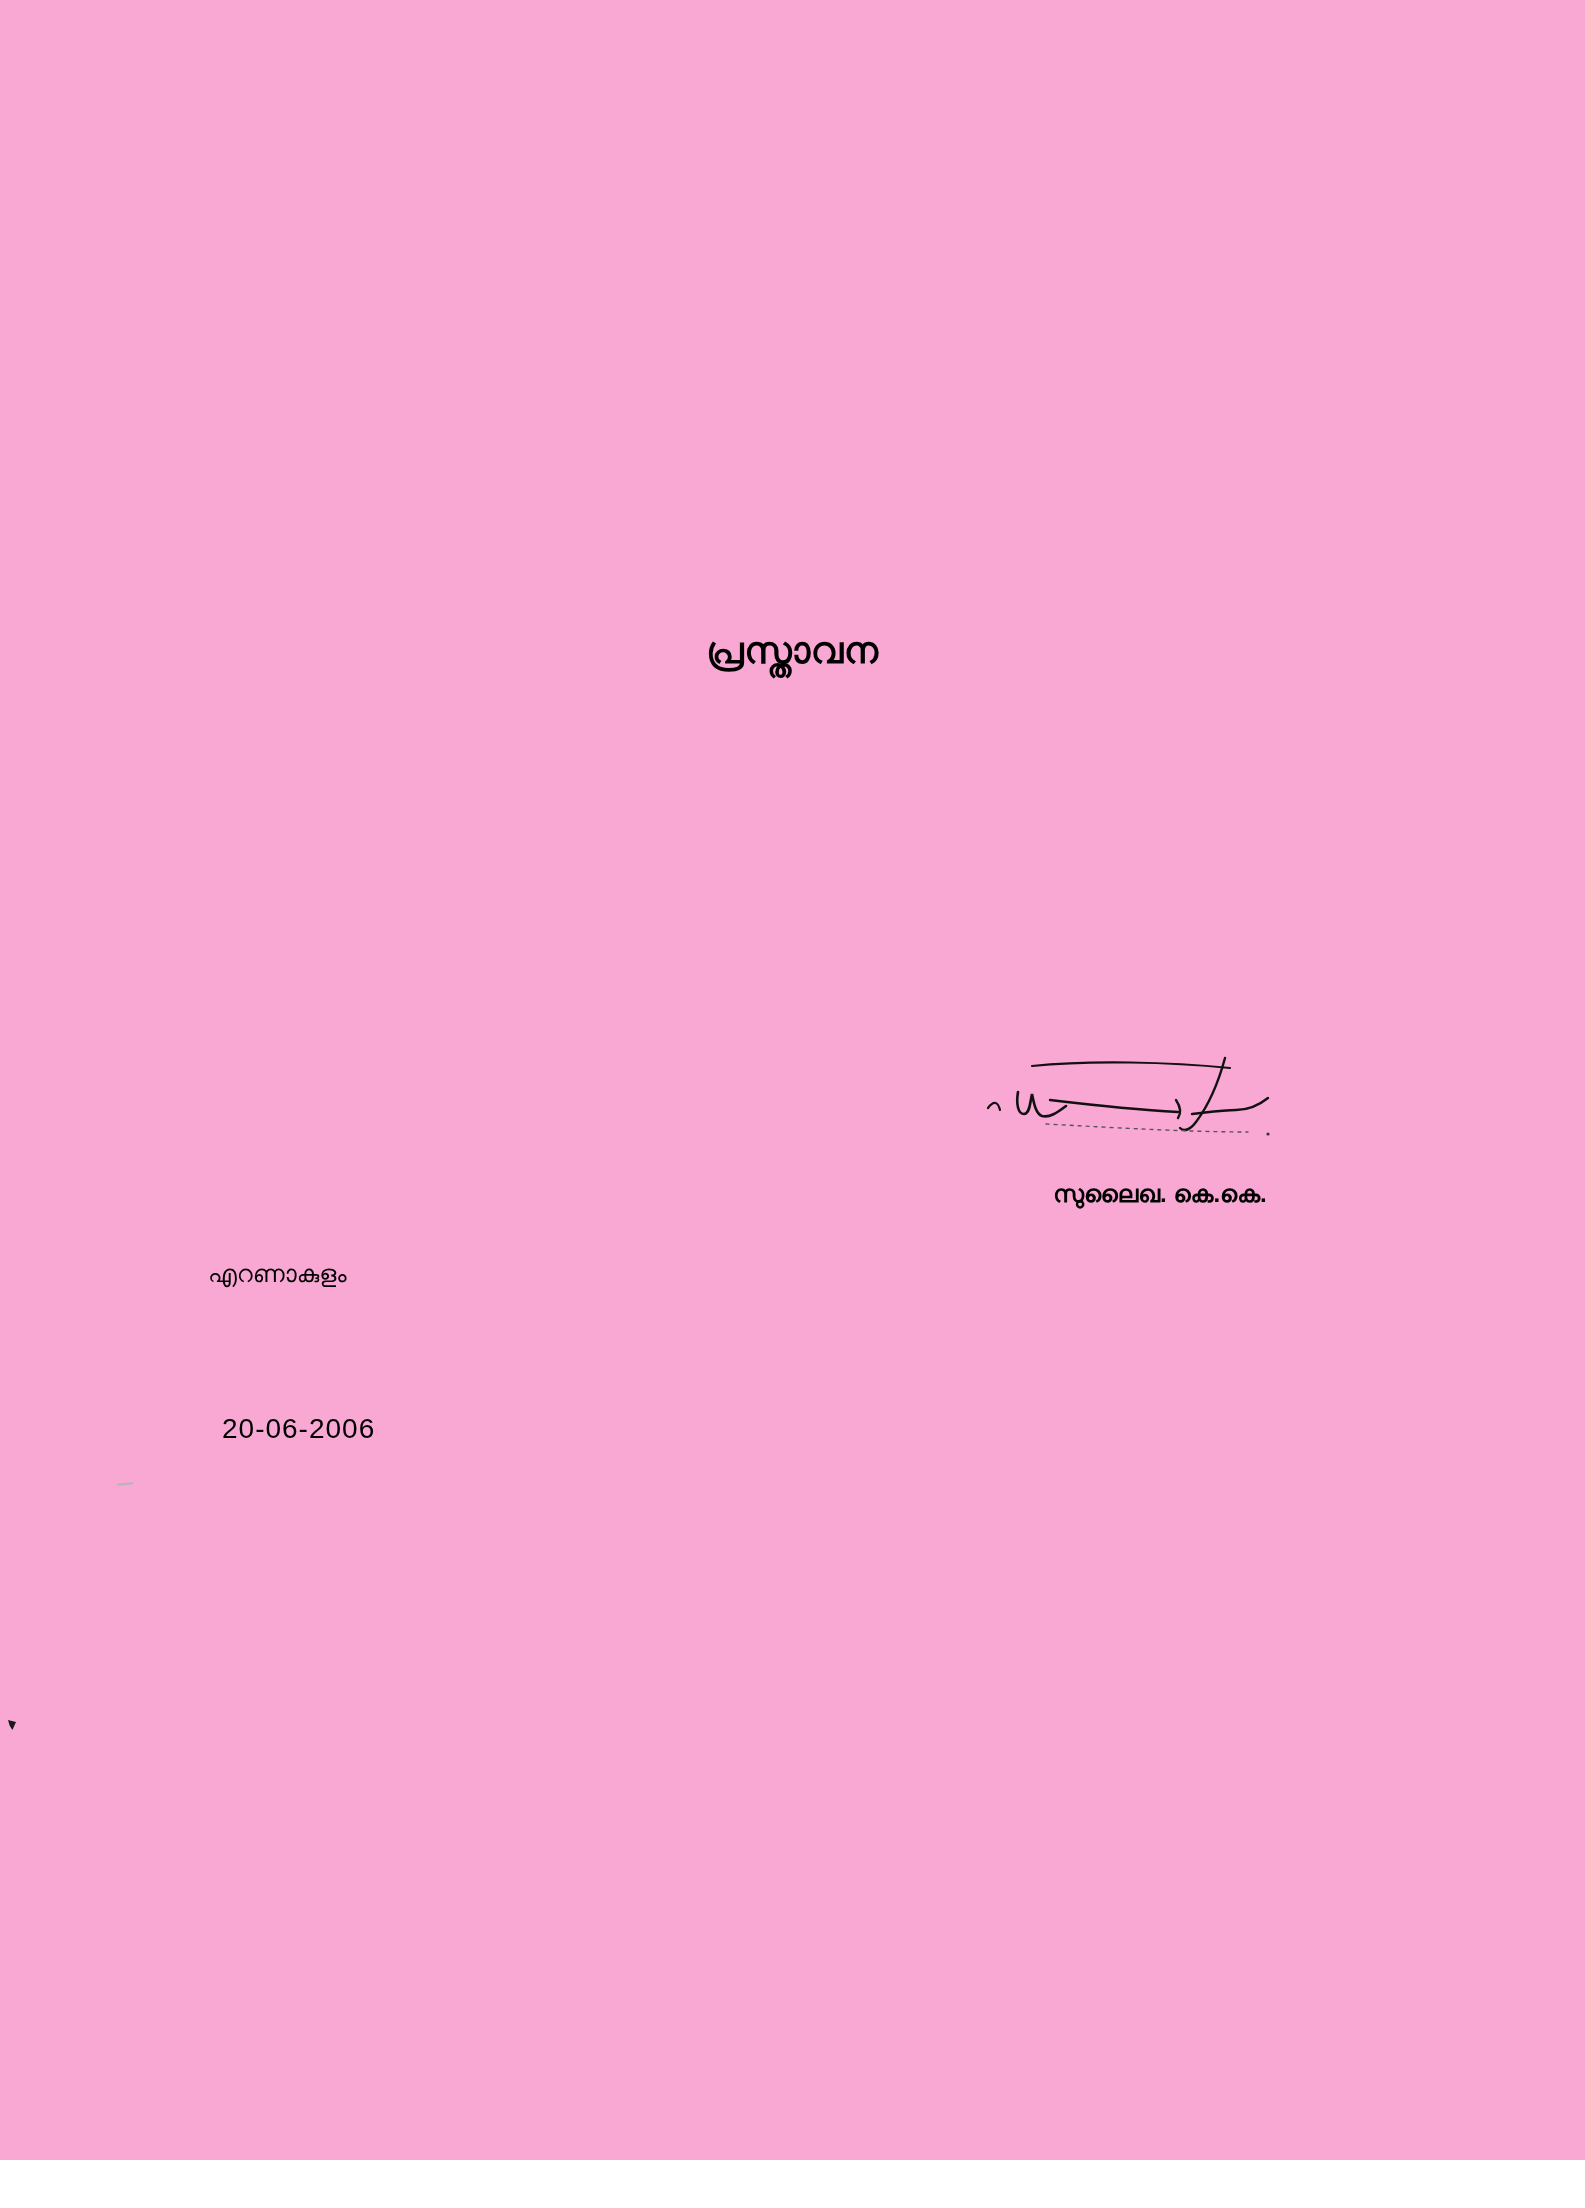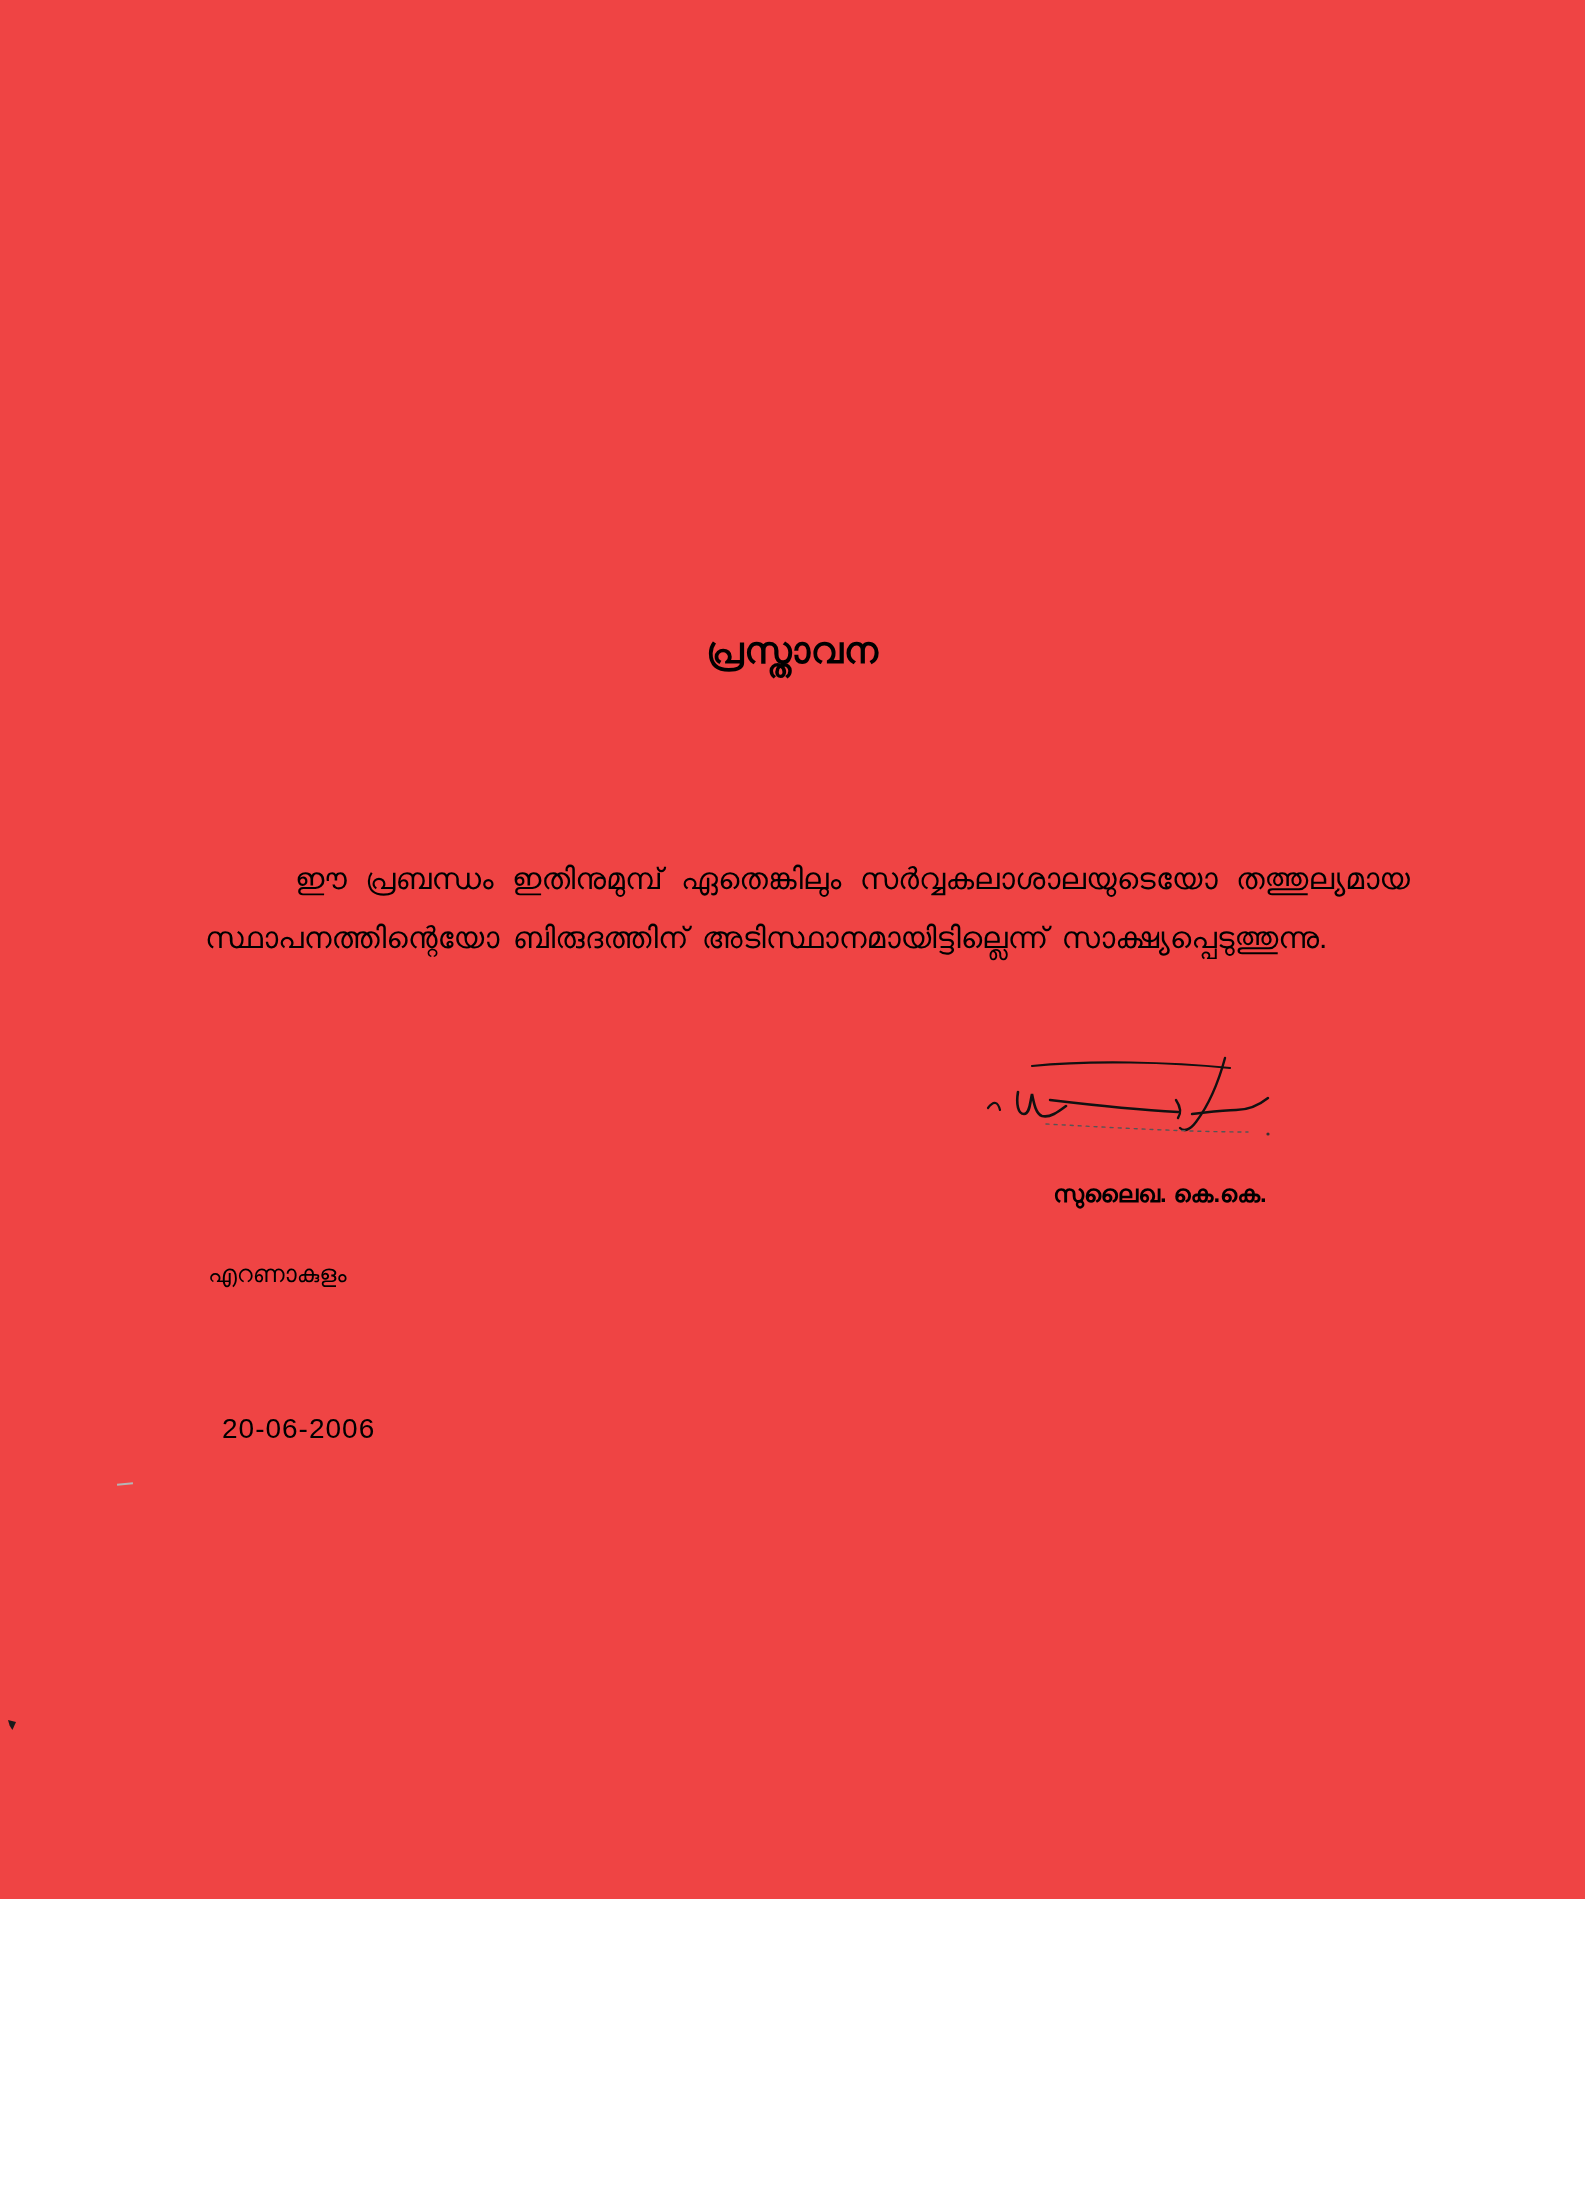--- a/index.html
+++ b/index.html
@@ -7,22 +7,22 @@
     padding: 0;
     background: #ffffff;
   }
   body {
     font-family: "Liberation Sans", sans-serif;
     color: #000000;
   }
   .page {
     position: relative;
     width: 1585px;
-    height: 1899px;
-    background: #ef4444;
+    height: 2160px;
+    background: #f9a8d4;
     overflow: hidden;
   }
   .doc-title {
     position: absolute;
     top: 630px;
     left: 0;
     width: 1585px;
     text-align: center;
     font-size: 37px;
     font-weight: 700;
@@ -97,23 +97,20 @@
     clip-path: polygon(0 0, 100% 20%, 55% 100%, 20% 55%);
   }
 </style>
 </head>
 <body>
 
 <div class="page">
 
   <div class="doc-title">പ്രസ്താവന</div>
 
-  <div class="body-block">
-    <p class="para">ഈ പ്രബന്ധം ഇതിനുമുമ്പ് ഏതെങ്കിലും സർവ്വകലാശാലയുടെയോ തത്തുല്യമായ സ്ഥാപനത്തിന്റെയോ ബിരുദത്തിന് അടിസ്ഥാനമായിട്ടില്ലെന്ന് സാക്ഷ്യപ്പെടുത്തുന്നു.</p>
-  </div>
 
   <div class="sign-area">
     <svg class="sign-svg" width="360" height="130" viewBox="0 0 360 130" fill="none" xmlns="http://www.w3.org/2000/svg" aria-hidden="true">
       <path d="M8 68 C14 60, 18 62, 20 70" stroke="#111" stroke-width="2.2" stroke-linecap="round" fill="none"></path>
       <path d="M38 52 C36 64, 38 74, 44 74 C50 74, 50 62, 52 54 C54 64, 56 74, 62 76 C70 78, 78 72, 86 66" stroke="#111" stroke-width="2.6" stroke-linecap="round" fill="none"></path>
       <path d="M52 26 C110 20, 190 22, 250 28" stroke="#111" stroke-width="2.2" stroke-linecap="round" fill="none"></path>
       <path d="M70 60 C120 66, 160 70, 198 72" stroke="#111" stroke-width="2.4" stroke-linecap="round" fill="none"></path>
       <path d="M196 60 C200 66, 202 72, 198 78" stroke="#111" stroke-width="2.4" stroke-linecap="round" fill="none"></path>
       <path d="M245 18 C238 44, 228 66, 216 82 C210 90, 204 92, 200 88" stroke="#111" stroke-width="2.4" stroke-linecap="round" fill="none"></path>
       <path d="M212 74 C230 72, 244 70, 256 70 C268 70, 278 66, 288 58" stroke="#111" stroke-width="2.4" stroke-linecap="round" fill="none"></path>

